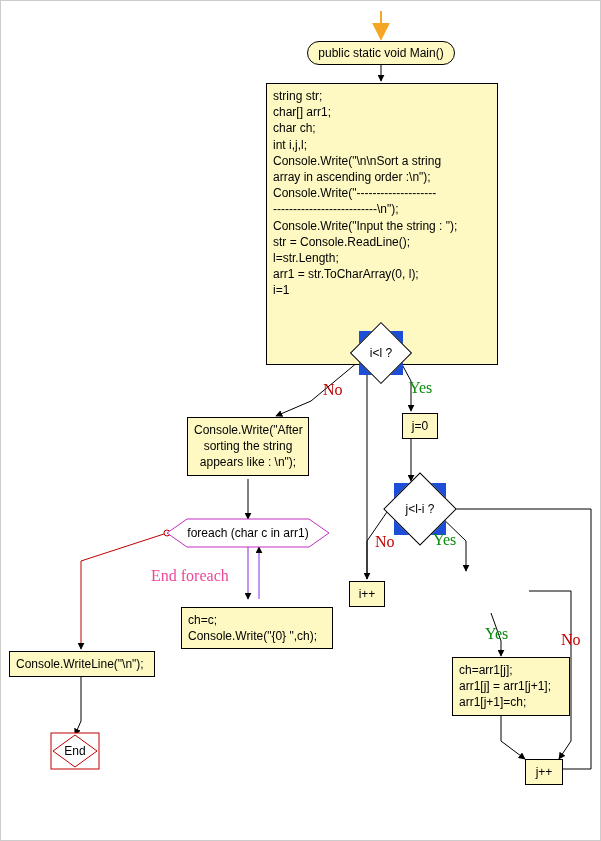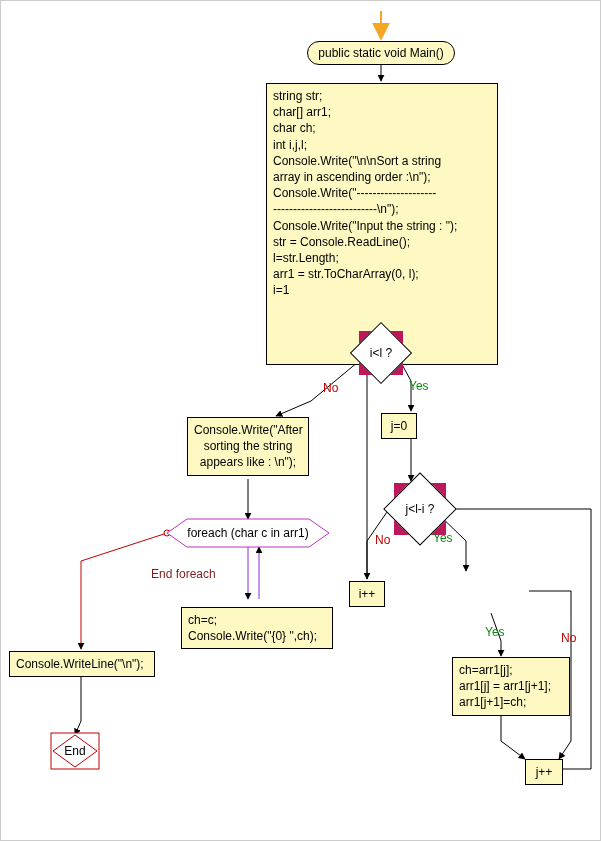--- a/index.html
+++ b/index.html
@@ -32,21 +32,21 @@
     line-height: 1.35;
     white-space: pre;
   }
   .node.centered { text-align: center; }
   .rounded {
     border-radius: 14px;
     padding: 3px 10px;
   }
   .diamond {
     position: absolute;
-    background: #be185d;
+    background: #1d4ed8;
   }
   .diamond .shape {
     position: absolute;
     inset: 0;
     border: 1px solid #000;
     transform: rotate(45deg);
     background: #fff;
   }
   .diamond .lbl {
     position: absolute;
@@ -62,27 +62,28 @@
     position: absolute;
     left: 50%; top: 50%;
     transform: translate(-50%,-50%);
     white-space: nowrap;
   }
   .end-box {
     position: absolute;
   }
   .edge-label {
     position: absolute;
-    font-size: 12px;
+    font-size: 16px;
     background: transparent;
     white-space: nowrap;
+    font-family: Liberation Serif, serif;
   }
   .yes { color: #0a8a0a; }
   .no  { color: #c00000; }
-  .efe { color: #7f1d1d; }
+  .efe { color: #ec4899; }
 </style>
 </head>
 <body>
 
 <div class="canvas">
 
   <svg class="wires">
     <defs>
       <marker id="arr" viewBox="0 0 10 10" refX="9" refY="5" markerWidth="7" markerHeight="7" orient="auto-start-reverse">
         <path d="M 0 0 L 10 5 L 0 10 z" fill="#000"></path>
@@ -150,21 +151,21 @@
 str = Console.ReadLine();
 l=str.Length;
 arr1 = str.ToCharArray(0, l);
 i=1</div>
 
   <div class="diamond" style="left:358px; top:330px; width:44px; height:44px;">
     <div class="shape"></div>
     <div class="lbl">i&lt;l ?</div>
   </div>
 
-  <div class="node centered" style="left:380px; top:412px; width:36px;">j=0</div>
+  <div class="node centered" style="left:401px; top:412px; width:36px;">j=0</div>
 
   <div class="diamond" style="left:393px; top:482px; width:52px; height:52px;">
     <div class="shape"></div>
     <div class="lbl">j&lt;l-i ?</div>
   </div>
 
 
   <div class="node" style="left:451px; top:656px; width:118px;">ch=arr1[j];
 arr1[j] = arr1[j+1];
 arr1[j+1]=ch;</div>

